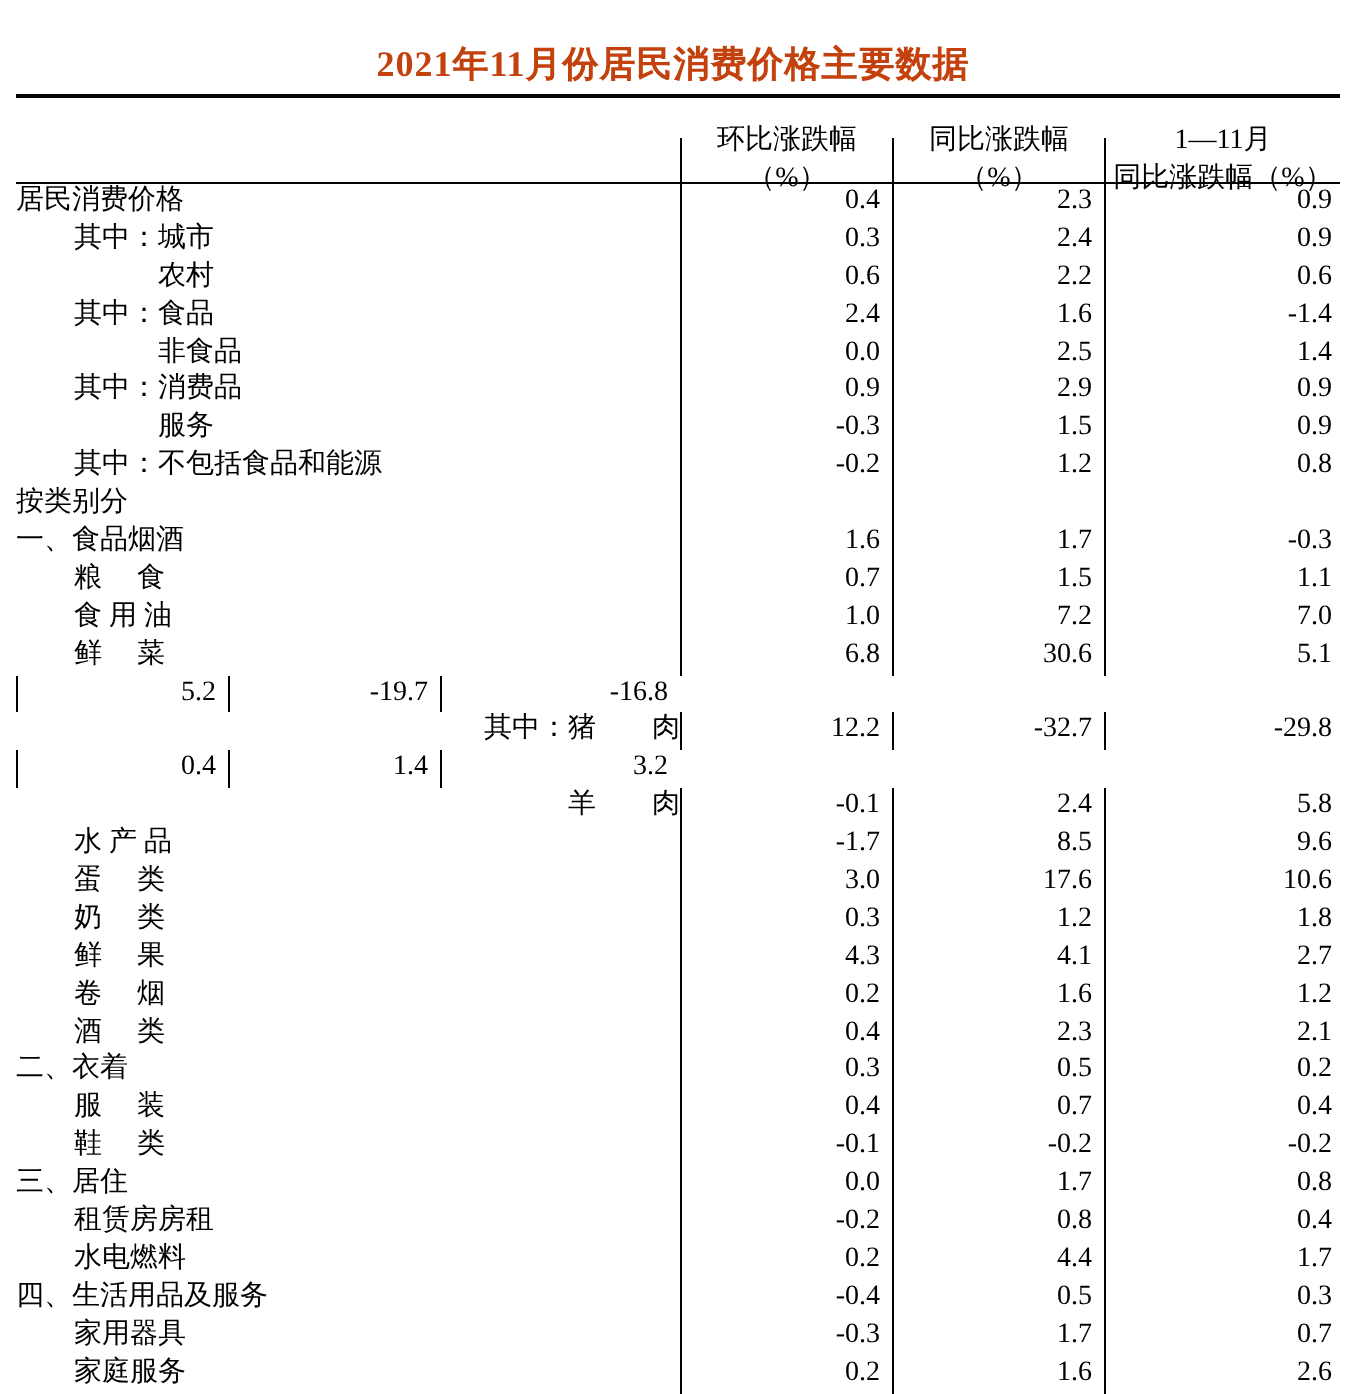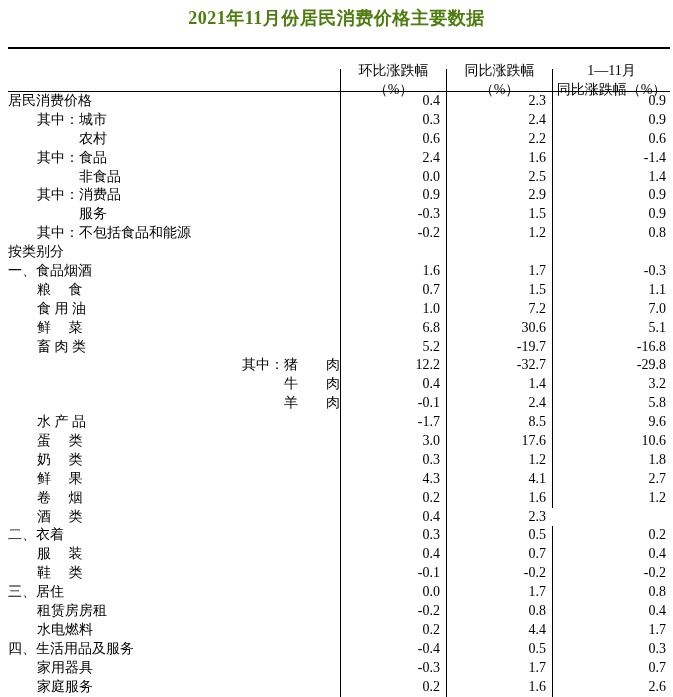--- a/index.html
+++ b/index.html
@@ -7,25 +7,25 @@
     margin: 0; padding: 0;
     width: 673px; height: 697px;
     background: #ffffff;
     color: #000000;
     font-family: "Liberation Serif", "DejaVu Serif", serif;
     overflow: hidden;
     position: relative;
   }
   .title {
     margin: 0;
-    padding-top: 6px;
+    padding-top: 20px;
     text-align: center;
     font-size: 18px;
     font-weight: bold;
-    color: #4d7c0f;
+    color: #c2410c;
     letter-spacing: 0.5px;
   }
   .table {
     position: absolute;
     left: 8px;
     top: 47px;
     width: 662px;
     border-top: 2px solid #000;
   }
   .thead {
@@ -176,35 +176,33 @@
   </div>
 
   <div class="row">
     <div class="cell label i1">鲜　 菜</div>
     <div class="cell num">6.8</div>
     <div class="cell num">30.6</div>
     <div class="cell num last">5.1</div>
   </div>
 
   <div class="row">
-    <div class="cell label i1">畜 肉 类</div>
     <div class="cell num">5.2</div>
     <div class="cell num">-19.7</div>
     <div class="cell num last">-16.8</div>
   </div>
 
   <div class="row">
     <div class="cell label i2">其中：猪　　肉</div>
     <div class="cell num">12.2</div>
     <div class="cell num">-32.7</div>
     <div class="cell num last">-29.8</div>
   </div>
 
   <div class="row">
-    <div class="cell label i2">　　　牛　　肉</div>
     <div class="cell num">0.4</div>
     <div class="cell num">1.4</div>
     <div class="cell num last">3.2</div>
   </div>
 
   <div class="row">
     <div class="cell label i2">　　　羊　　肉</div>
     <div class="cell num">-0.1</div>
     <div class="cell num">2.4</div>
     <div class="cell num last">5.8</div>
@@ -242,20 +240,21 @@
     <div class="cell label i1">卷　 烟</div>
     <div class="cell num">0.2</div>
     <div class="cell num">1.6</div>
     <div class="cell num last">1.2</div>
   </div>
 
   <div class="row">
     <div class="cell label i1">酒　 类</div>
     <div class="cell num">0.4</div>
     <div class="cell num">2.3</div>
+    <div class="cell num last">2.1</div>
   </div>
 
   <div class="row">
     <div class="cell label i0">二、衣着</div>
     <div class="cell num">0.3</div>
     <div class="cell num">0.5</div>
     <div class="cell num last">0.2</div>
   </div>
 
   <div class="row">

